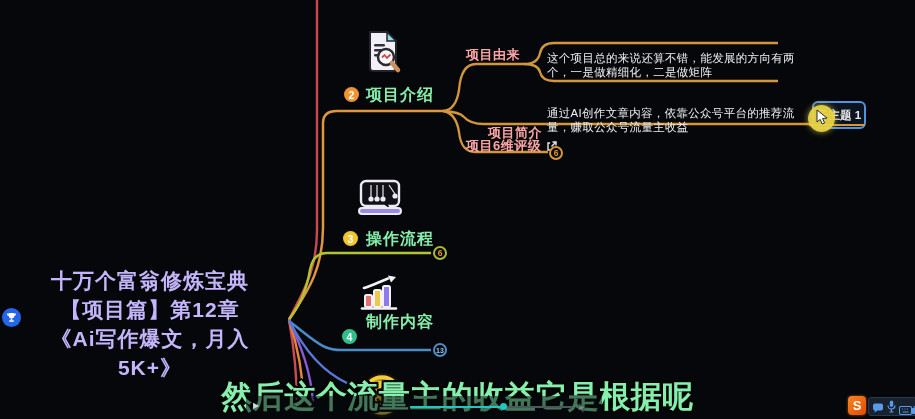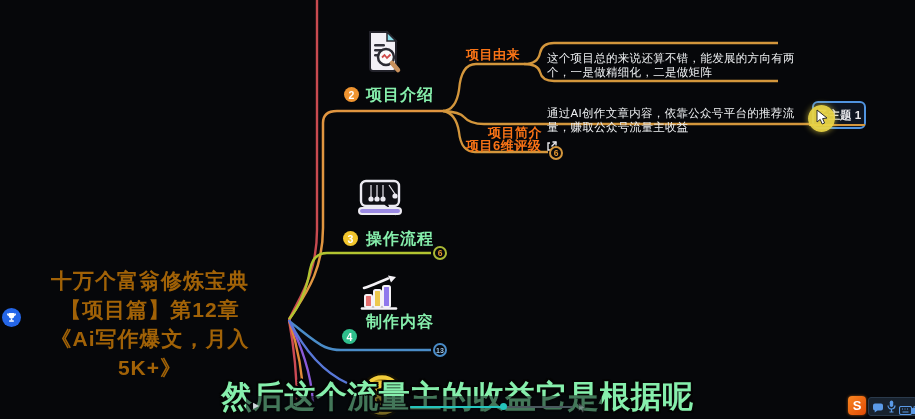--- a/index.html
+++ b/index.html
@@ -7,27 +7,27 @@
     position:relative;width:915px;height:419px;overflow:hidden;
     background:#06070a;
     font-family:"Liberation Sans","DejaVu Sans",sans-serif;
   }
   .abs{position:absolute;}
   .preline{white-space:pre-line;}
 
   
   .root-topic{
     left:28px;top:266px;width:244px;text-align:center;
-    color:#a16207;font-size:21px;line-height:29px;font-weight:bold;
+    color:#c4b5fd;font-size:21px;line-height:29px;font-weight:bold;
     letter-spacing:1px;
   }
 
   
   .branch-label{color:#86efac;font-size:16px;font-weight:bold;letter-spacing:1px;}
-  .sub-label{color:#f97316;font-size:13px;font-weight:bold;letter-spacing:0.5px;}
+  .sub-label{color:#fca5a5;font-size:13px;font-weight:bold;letter-spacing:0.5px;}
 
   
   .num-badge{
     width:15px;height:15px;border-radius:50%;
     display:flex;align-items:center;justify-content:center;
     color:#fff;font-size:10.5px;font-weight:bold;
   }
   
   .cnt-badge{
     width:10px;height:10px;border-radius:50%;background:#07080b;

